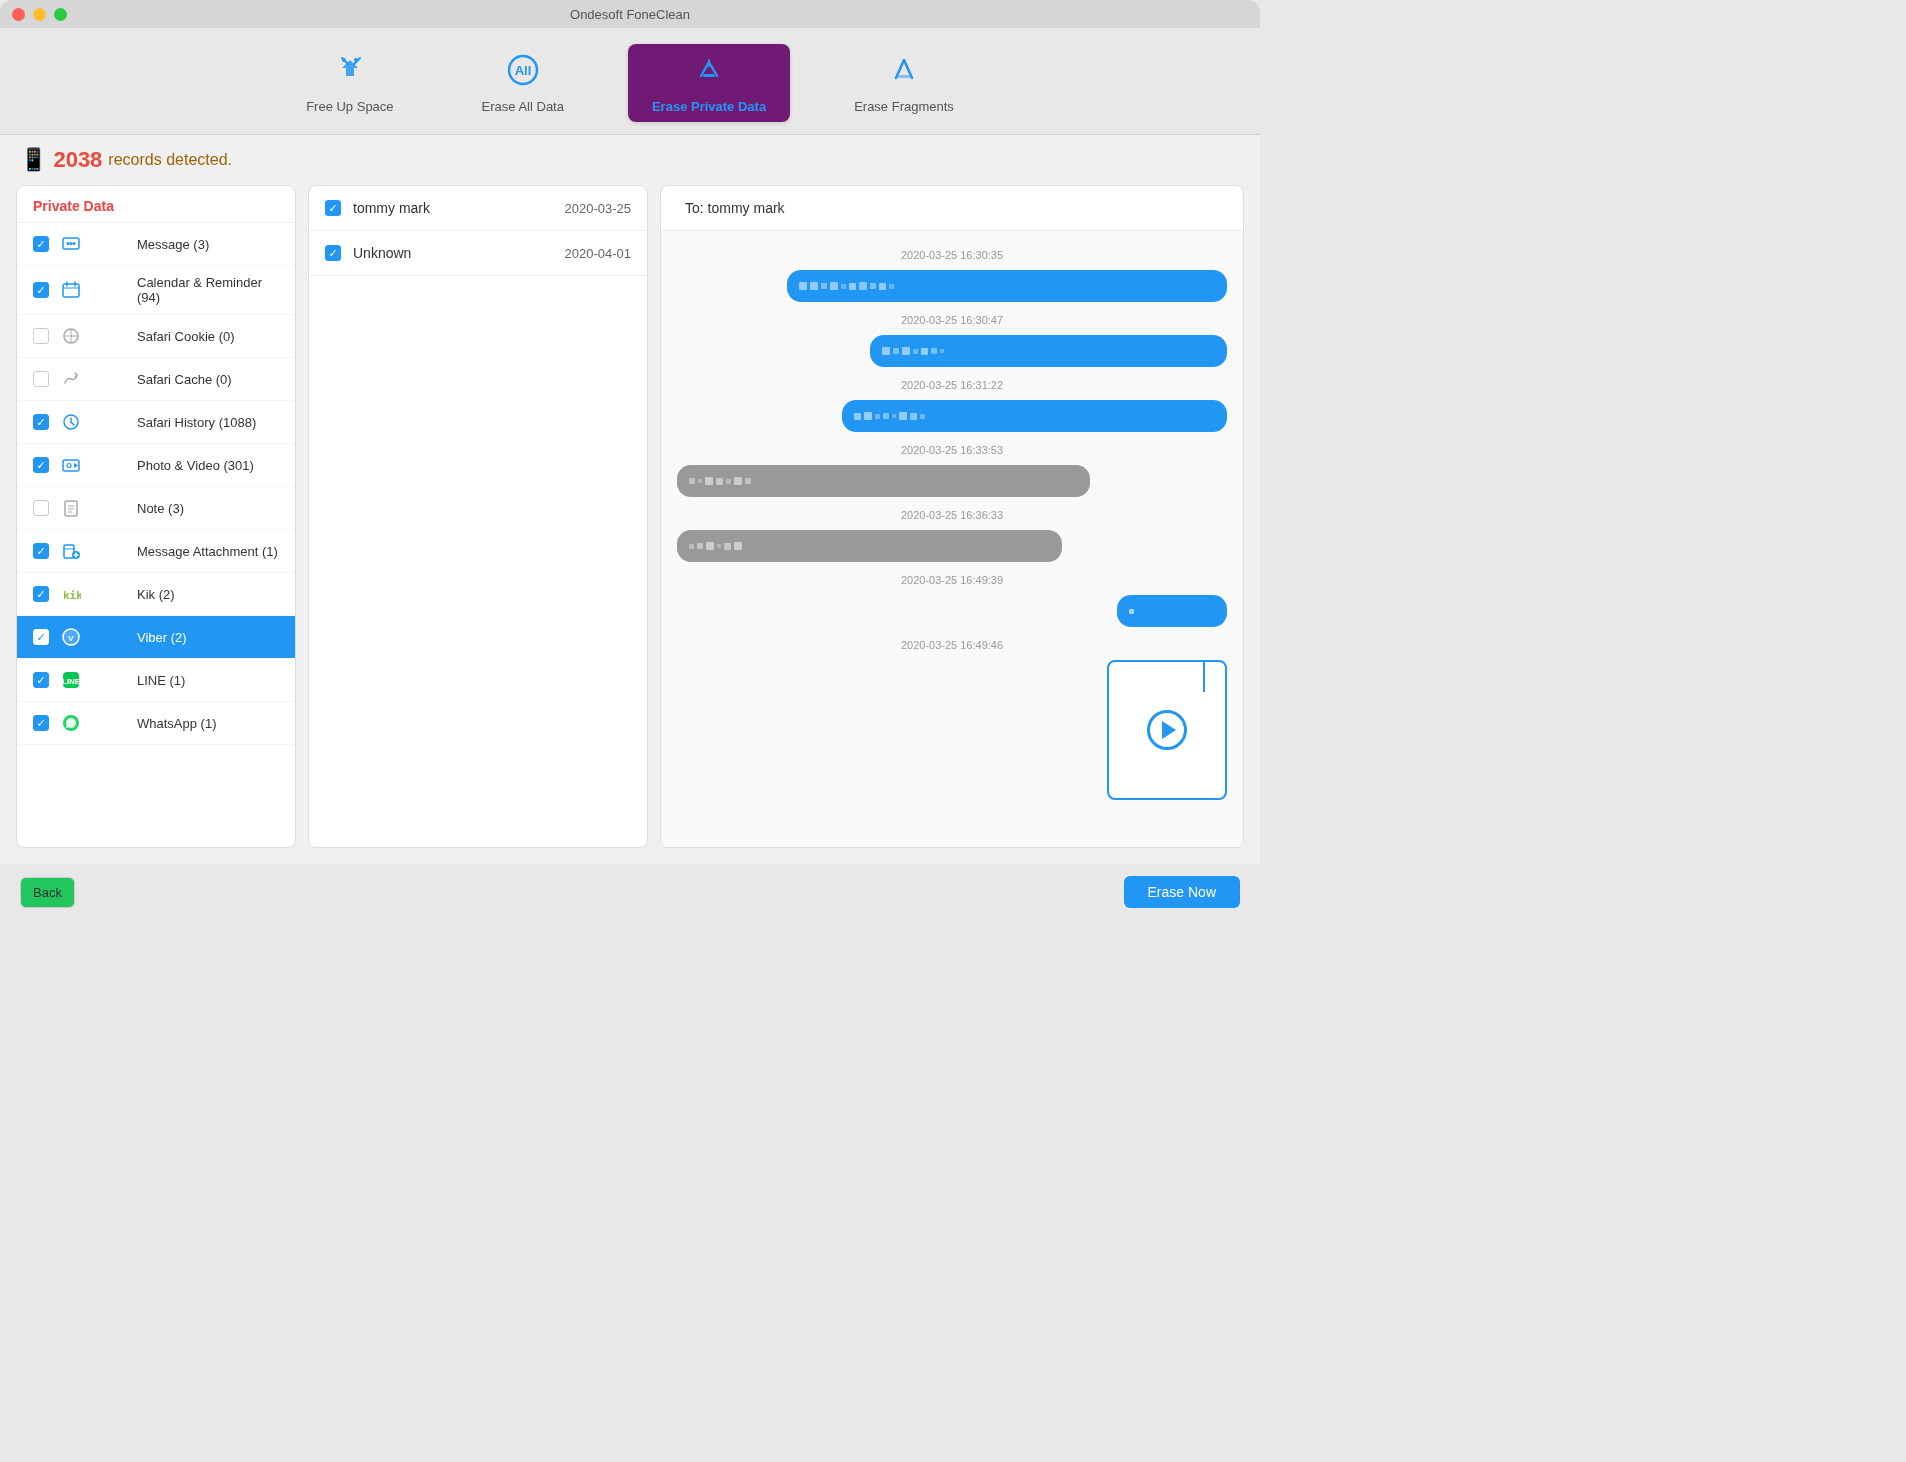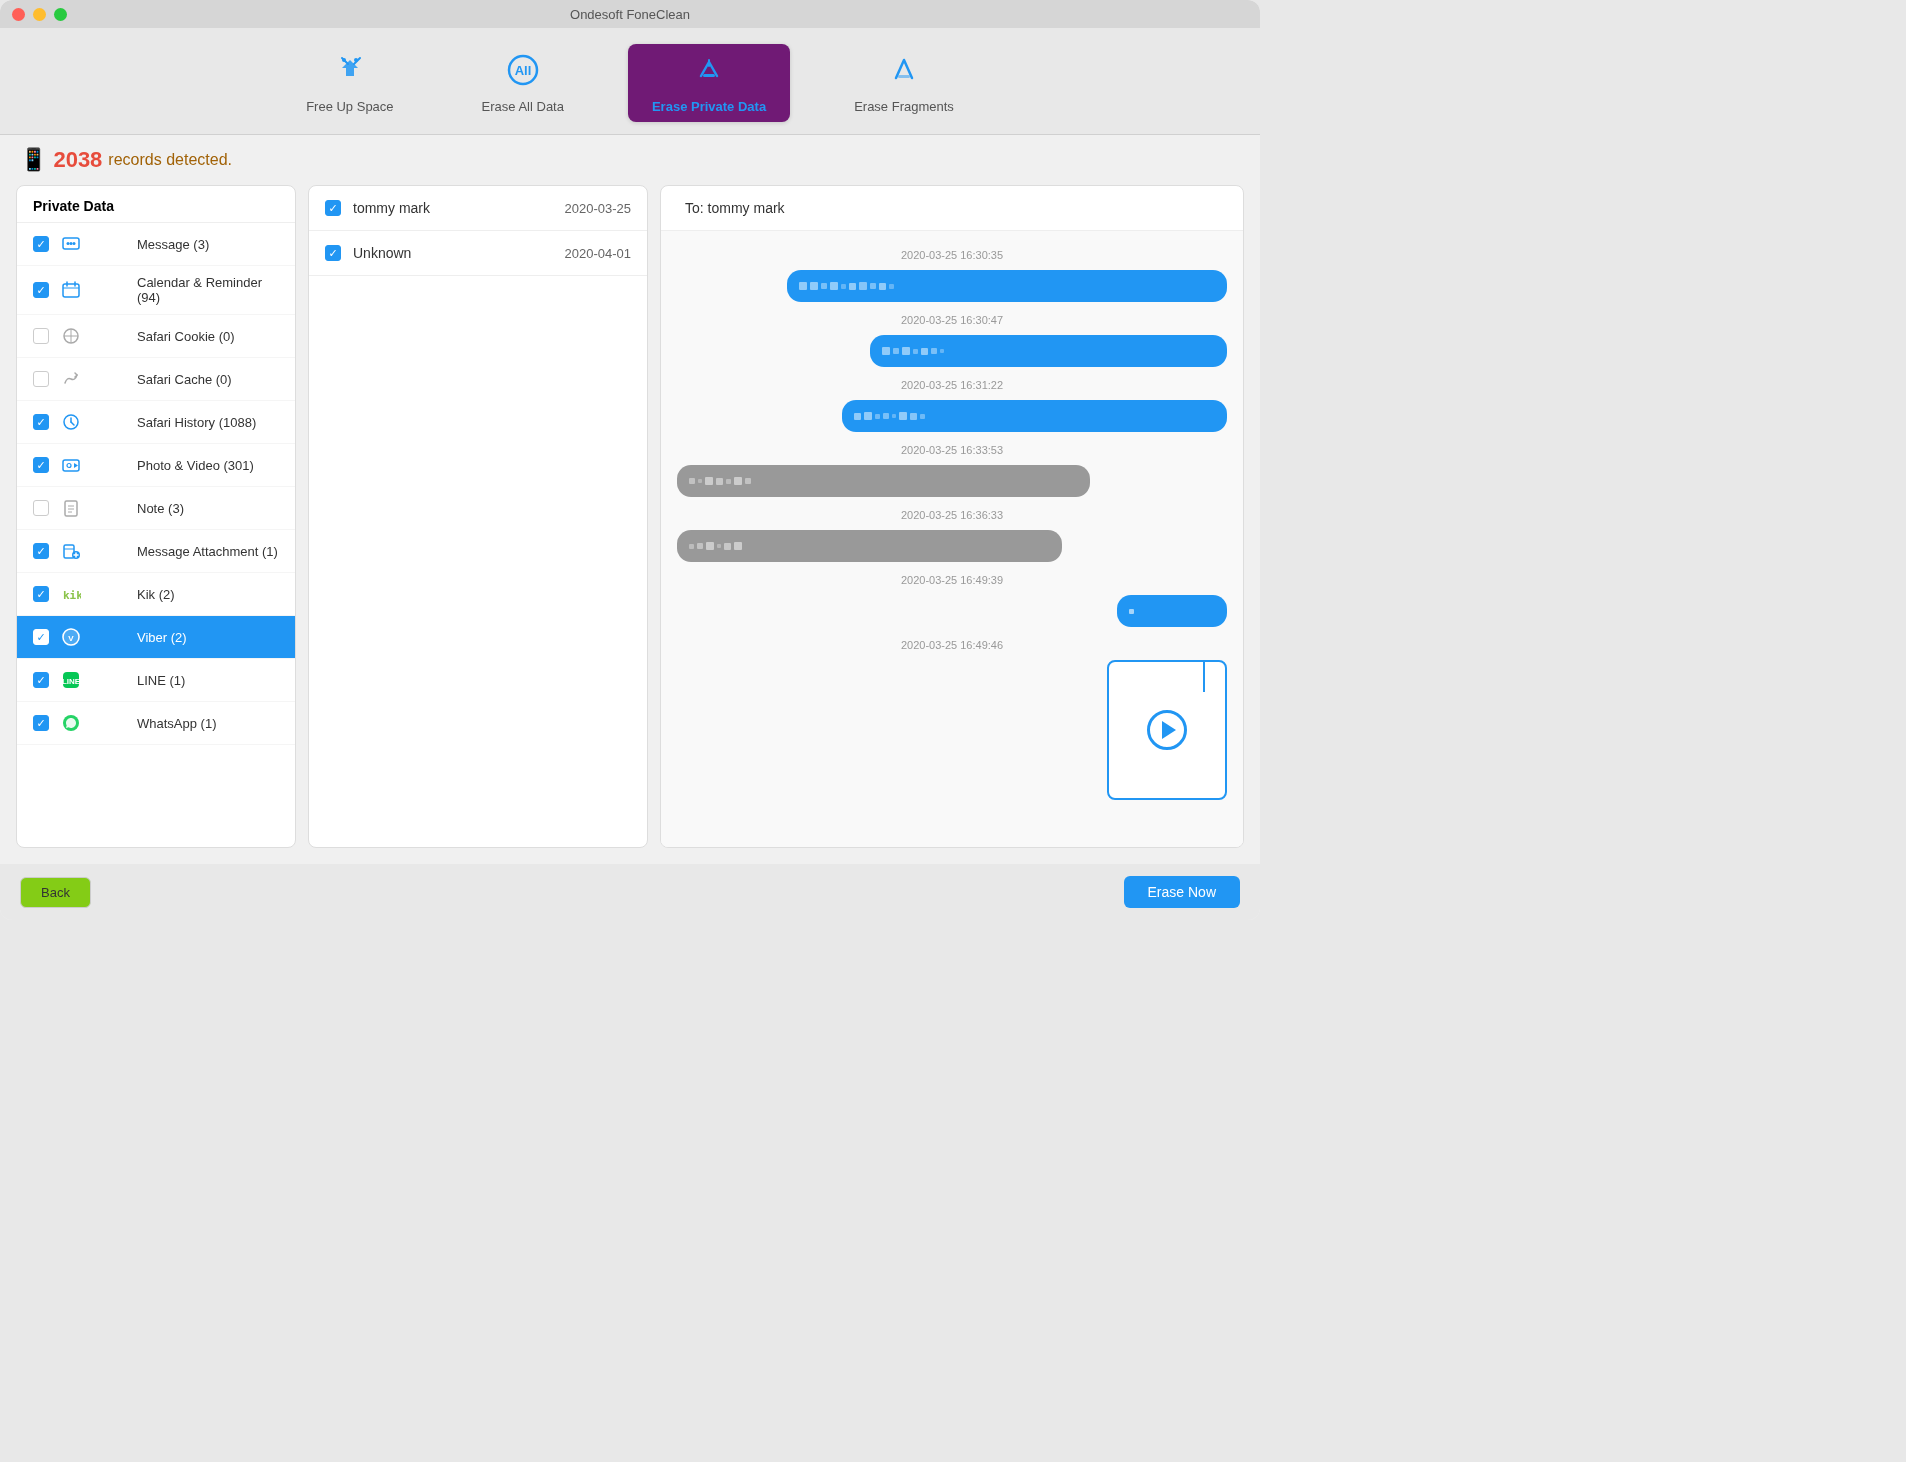--- a/index.html
+++ b/index.html
@@ -112,21 +112,21 @@
       width: 280px;
       background: white;
       border-radius: 8px;
       overflow-y: auto;
       border: 1px solid #ddd;
     }
     .panel-header {
       padding: 12px 16px 8px;
       font-size: 14px;
       font-weight: 600;
-      color: #000000;
+      color: #ef4444;
       border-bottom: 1px solid #eee;
     }
     .list-item {
       display: flex;
       align-items: center;
       padding: 9px 16px;
       gap: 10px;
       cursor: pointer;
       border-bottom: 1px solid #f5f5f5;
     }
@@ -300,24 +300,24 @@
 
     
     .bottom-bar {
       display: flex;
       justify-content: space-between;
       align-items: center;
       padding: 12px 20px;
       background: #e8e8e8;
     }
     .btn-back {
-      background: #84cc16;
+      background: #22c55e;
       border: 1px solid #ccc;
       border-radius: 6px;
-      padding: 7px 20px;
+      padding: 7px 12px;
       font-size: 13px;
       cursor: pointer;
       color: #333;
     }
     .btn-erase {
       background: #2196f3;
       border: none;
       border-radius: 6px;
       padding: 8px 24px;
       font-size: 14px;

